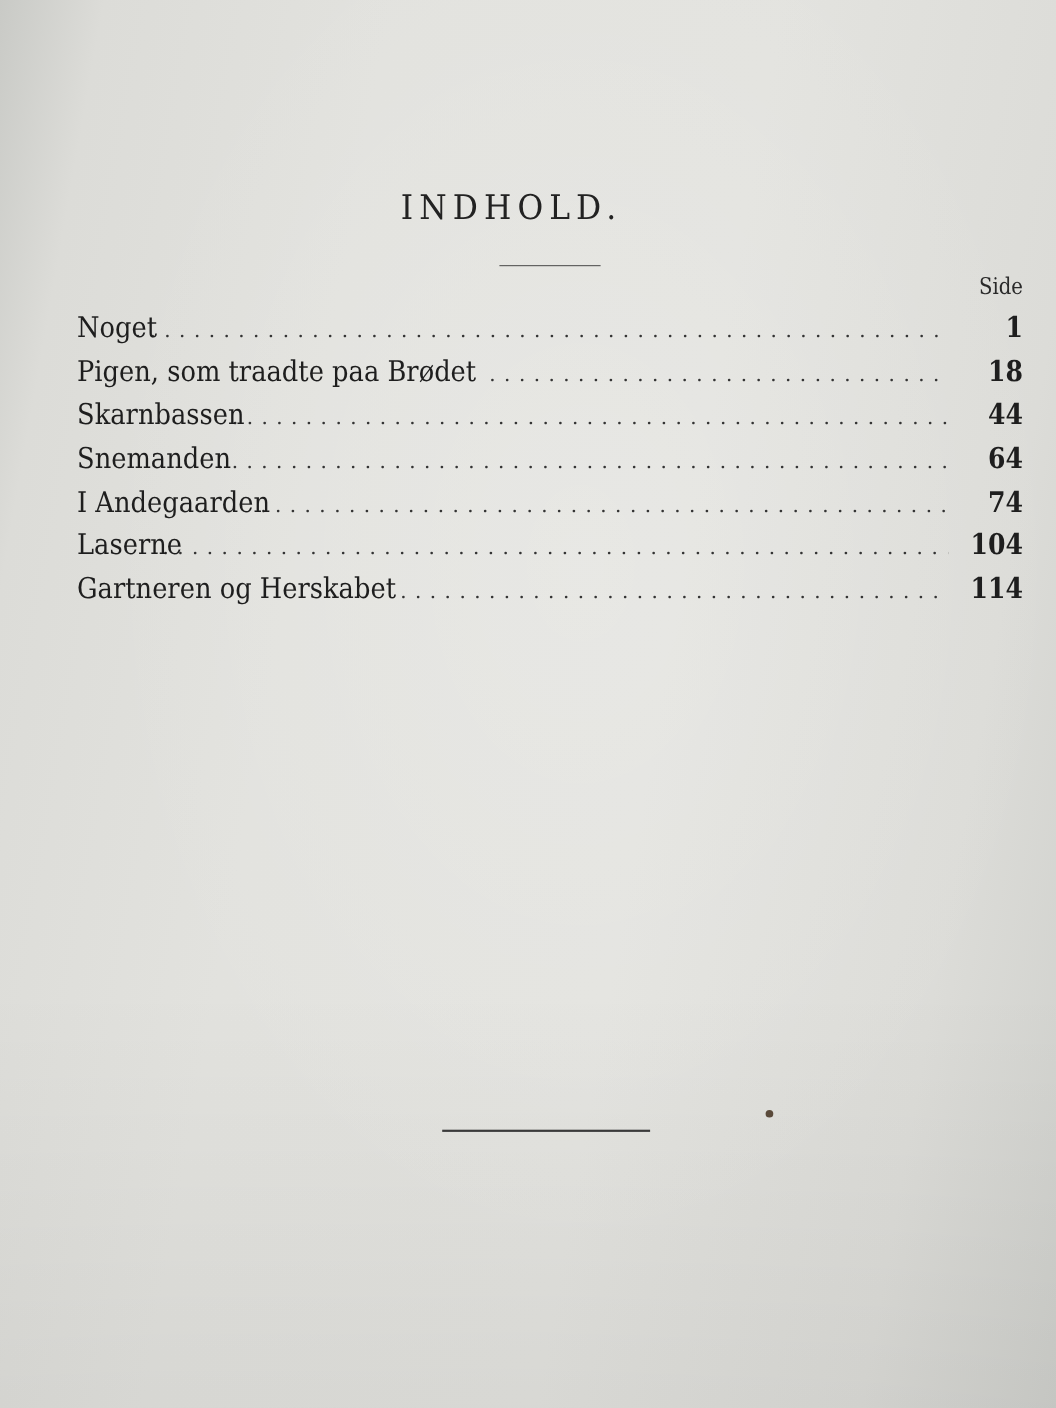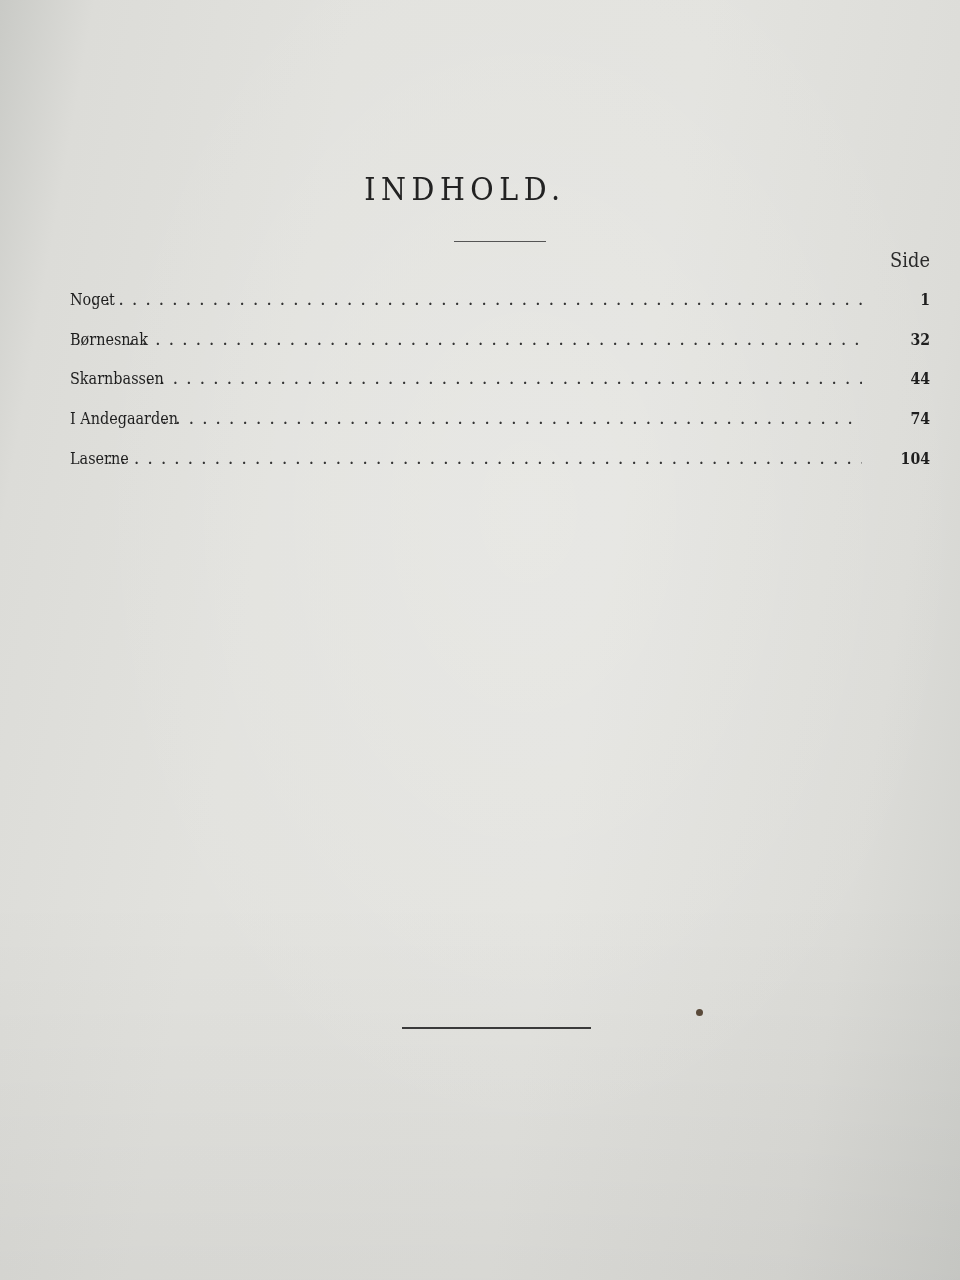--- a/index.html
+++ b/index.html
@@ -55,21 +55,21 @@
     .toc {
       position: absolute;
       top: 279px;
       left: 70px;
       width: 860px;
     }
     .toc-row {
       display: flex;
       align-items: baseline;
       height: 39.7px;
-      font-size: 16px;
+      font-size: 26px;
       line-height: 39px;
       white-space: nowrap;
     }
     .toc-title {
       flex: 0 0 auto;
       transform: scaleX(0.9);
       transform-origin: left center;
       display: inline-block;
       margin-right: -4%;
     }
@@ -122,35 +122,45 @@
 <div class="rule-top"></div>
 <div class="side-label">Side</div>
 
 <div class="toc">
   <div class="toc-row">
     <span class="toc-title">Noget</span>
     <span class="toc-dots"></span>
     <span class="toc-page">1</span>
   </div>
   <div class="toc-row">
-    <span class="toc-title">Børnesnak</span>
+    <span class="toc-title">Pigen, som traadte paa Brødet</span>
     <span class="toc-dots"></span>
-    <span class="toc-page">32</span>
+    <span class="toc-page">18</span>
   </div>
   <div class="toc-row">
     <span class="toc-title">Skarnbassen</span>
     <span class="toc-dots"></span>
     <span class="toc-page">44</span>
+  </div>
+  <div class="toc-row">
+    <span class="toc-title">Snemanden</span>
+    <span class="toc-dots"></span>
+    <span class="toc-page">64</span>
   </div>
   <div class="toc-row">
     <span class="toc-title">I Andegaarden</span>
     <span class="toc-dots"></span>
     <span class="toc-page">74</span>
   </div>
   <div class="toc-row">
     <span class="toc-title">Laserne</span>
     <span class="toc-dots"></span>
     <span class="toc-page">104</span>
   </div>
+  <div class="toc-row">
+    <span class="toc-title">Gartneren og Herskabet</span>
+    <span class="toc-dots"></span>
+    <span class="toc-page">114</span>
+  </div>
 </div>
 
 <div class="rule-bottom"></div>
 <div class="spot"></div>
 
 </body></html>

